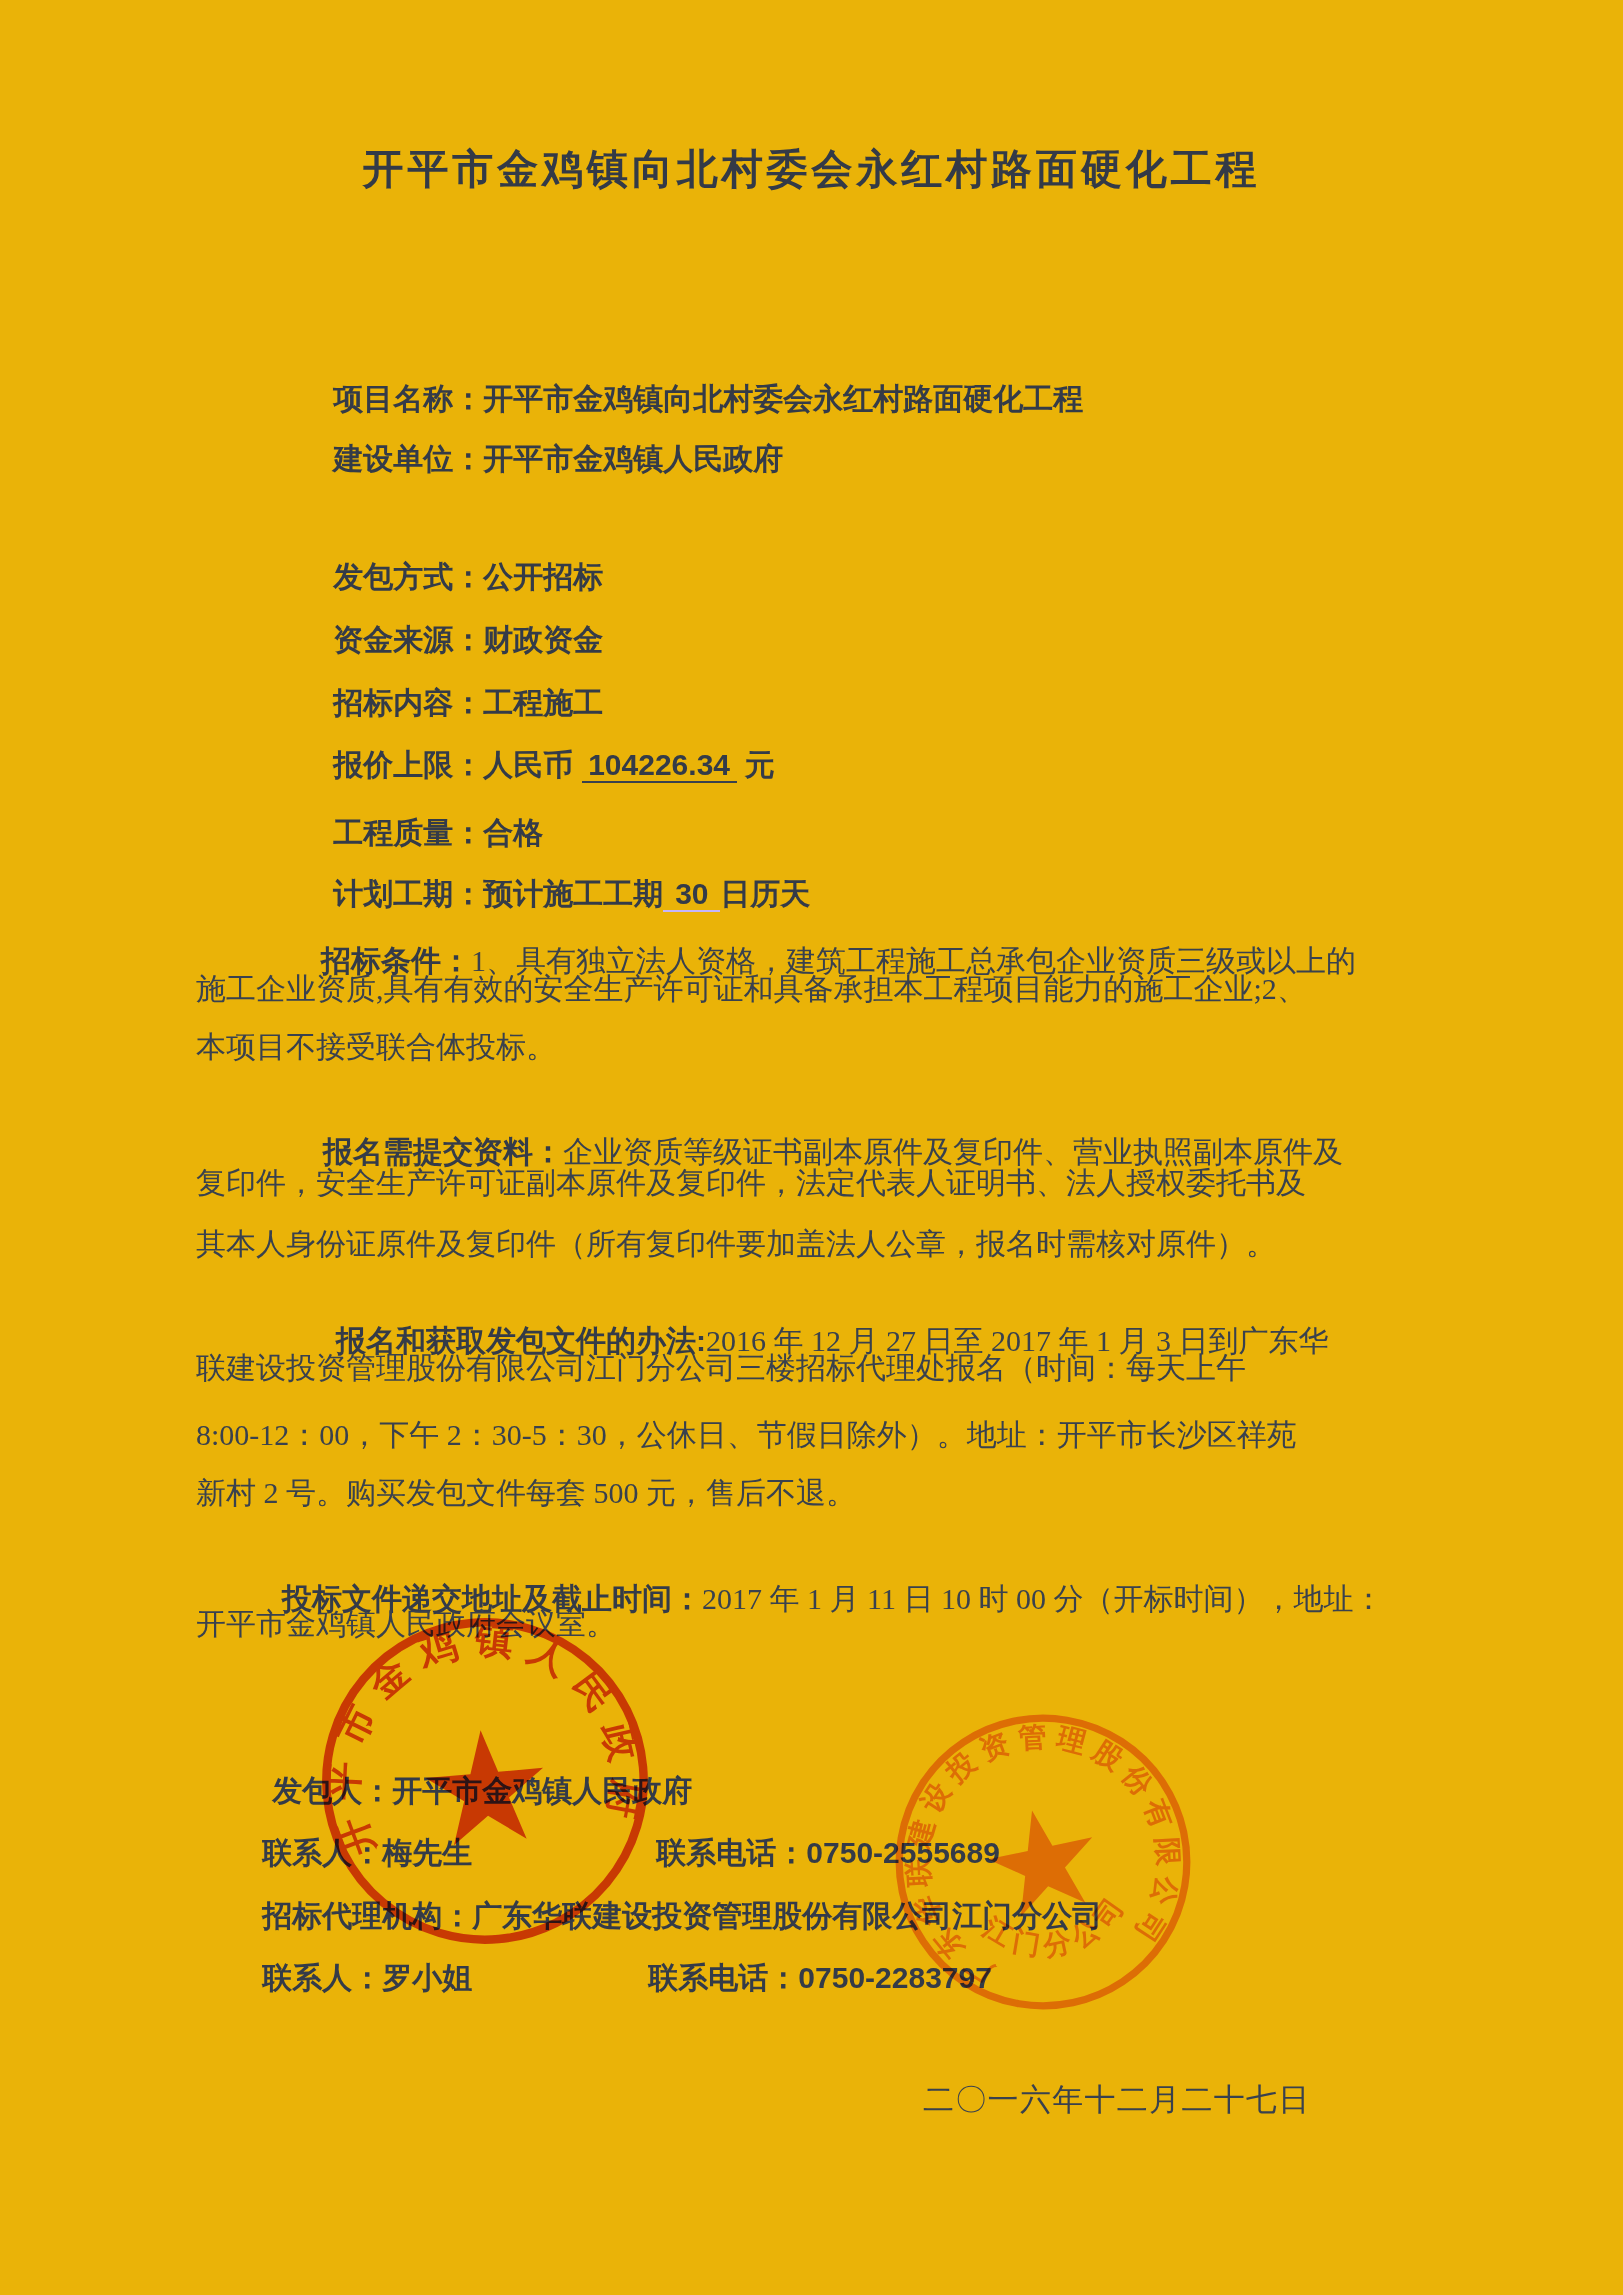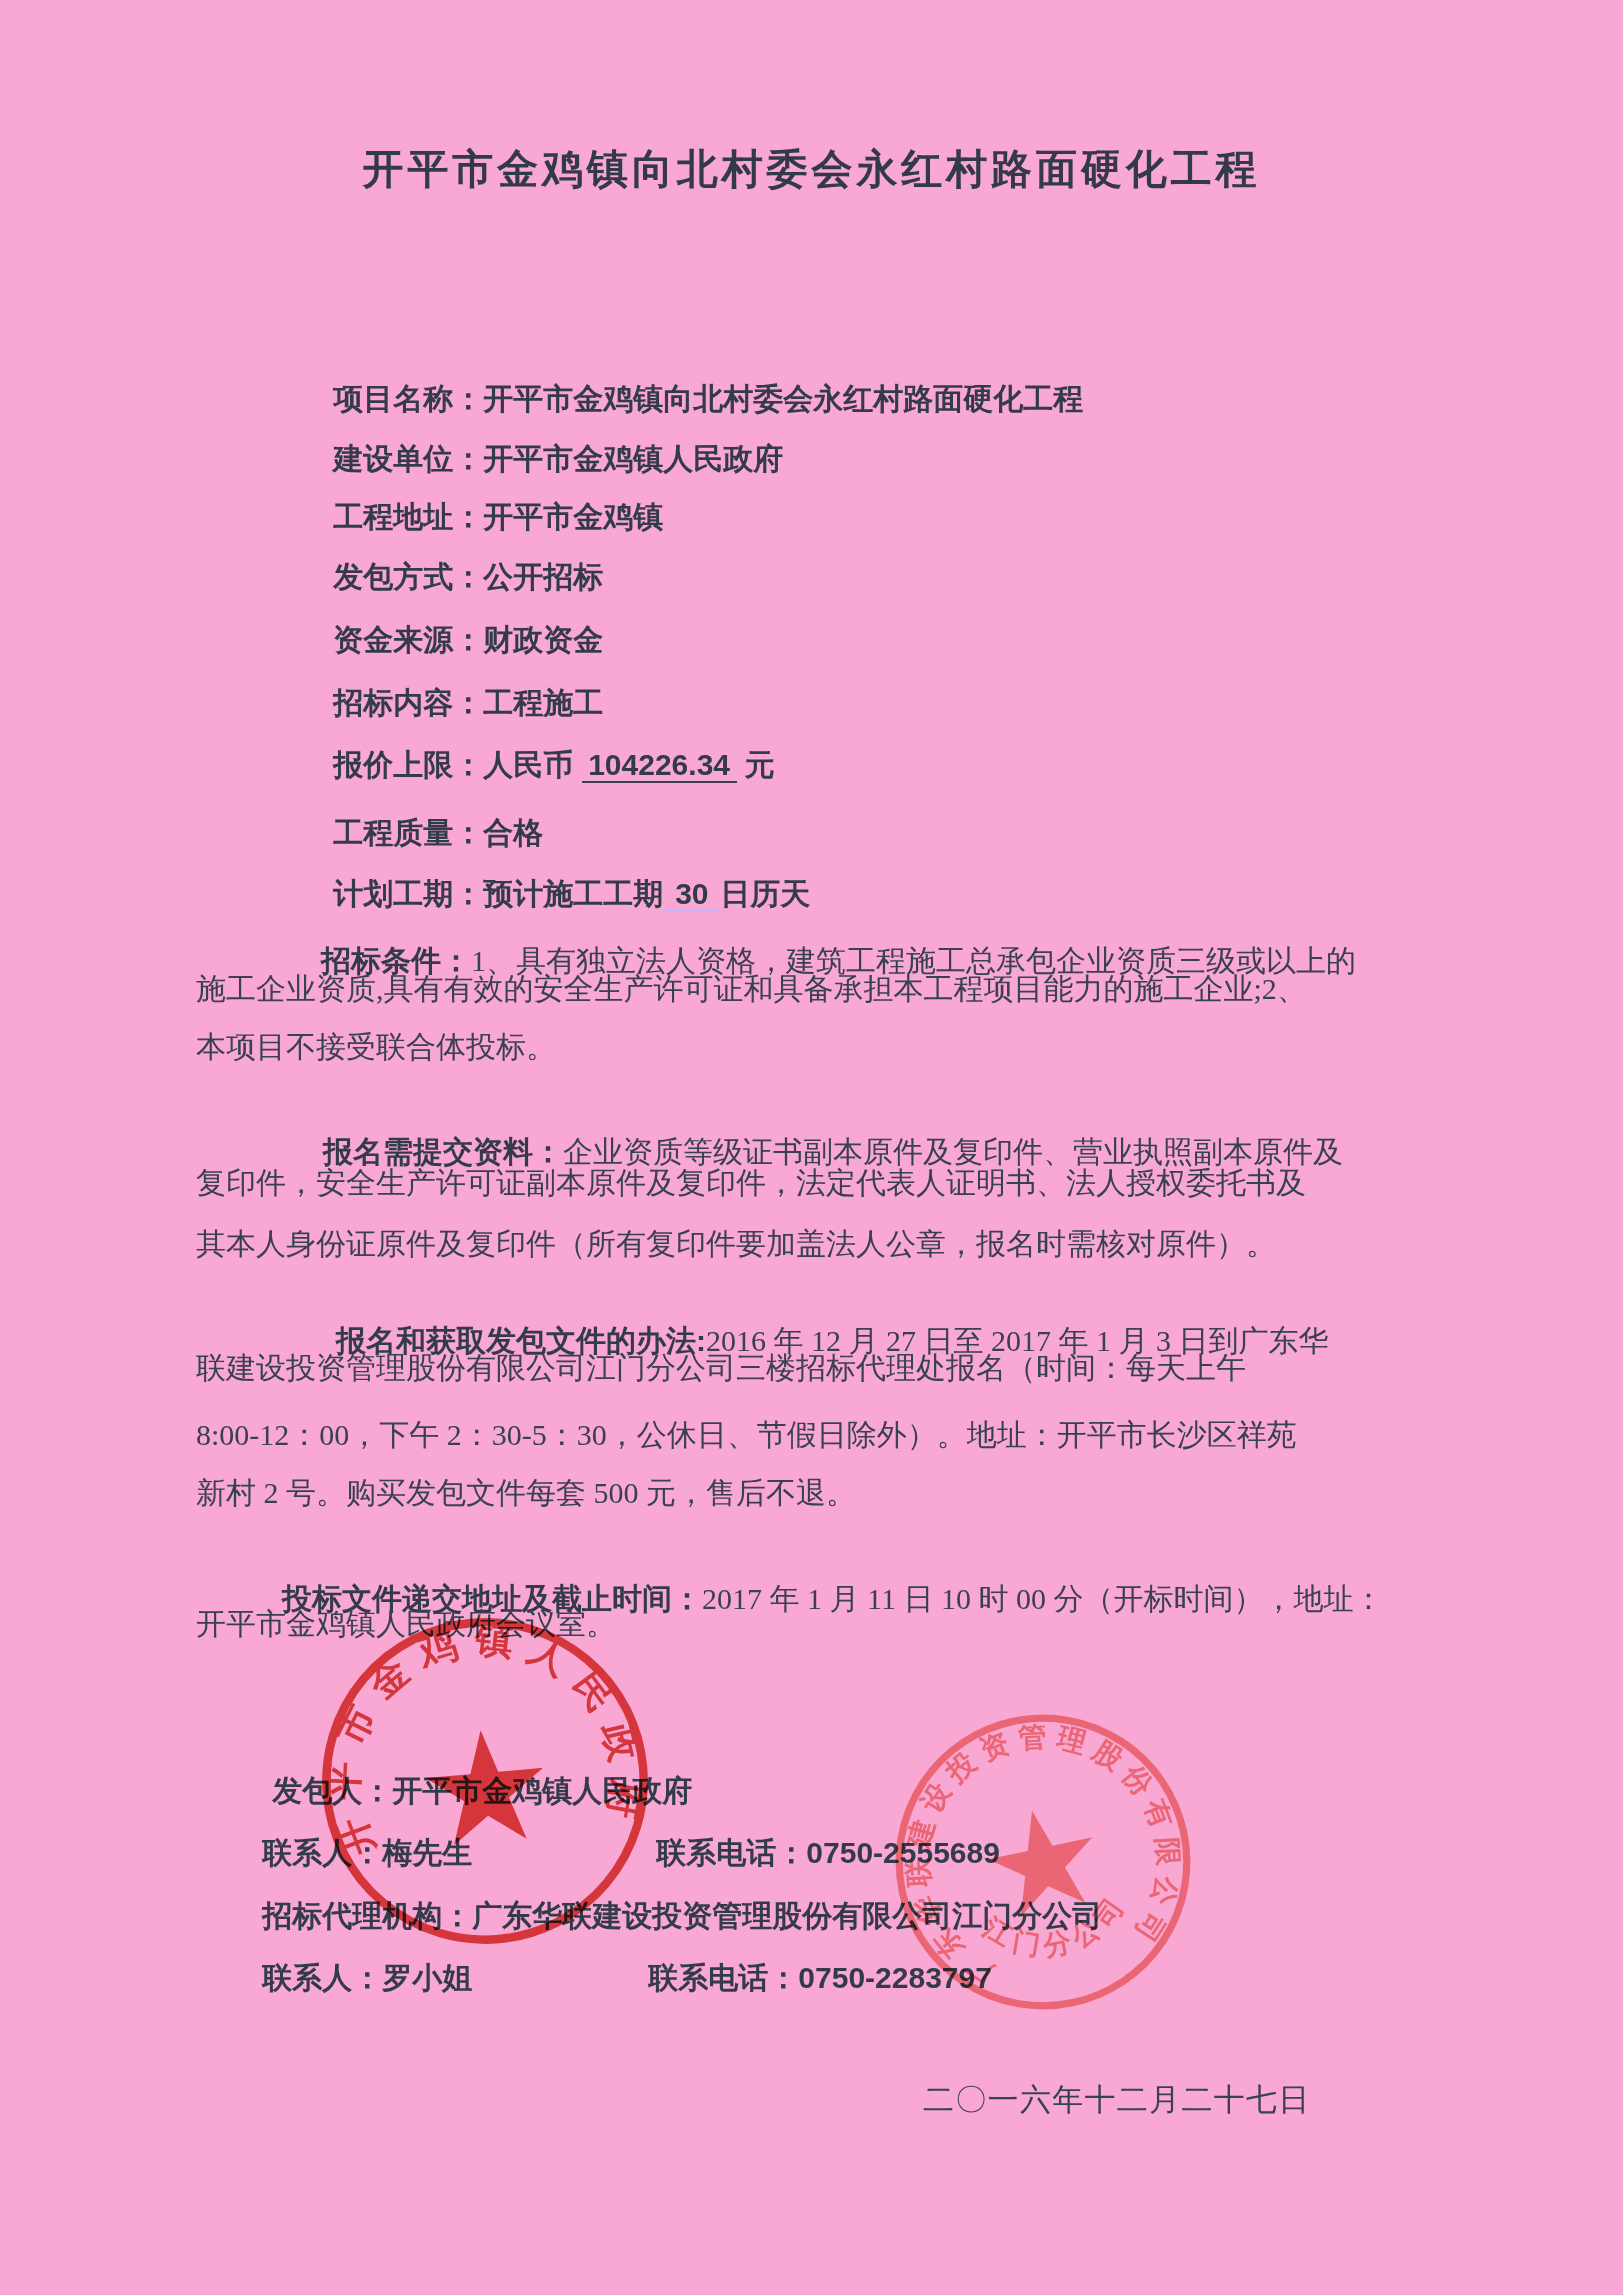--- a/index.html
+++ b/index.html
@@ -1,17 +1,17 @@
 <!DOCTYPE html>
 <html style="font-size:10.5px"><head>
 <meta charset="utf-8">
 <style>
   html,body{margin:0;padding:0;background:#ffffff;}
   .page{
-    position:relative;width:1623px;height:2295px;background:#f9a8d4;overflow:hidden;
+    position:relative;width:1623px;height:2295px;background:#eab308;overflow:hidden;
     font-family:"Liberation Serif","DejaVu Serif",serif;color:#39414e;
   }
   .title-block{position:absolute;top:139px;left:0;width:1623px;text-align:center;
     font-family:"Liberation Sans","DejaVu Sans",sans-serif;font-weight:700;color:#333a47;}
   .title-line{font-size:41px;line-height:60px;letter-spacing:3.9px;}
   .line{position:absolute;left:196px;width:1217px;font-size:30px;line-height:1.2;white-space:pre-wrap;}
   .info-row{left:300px;width:1126px;font-family:"Liberation Sans","DejaVu Sans",sans-serif;font-weight:700;color:#343b48;}
   .info-row .val{font-weight:700;}
   .lead{font-family:"Liberation Sans","DejaVu Sans",sans-serif;font-weight:700;color:#343b48;text-align:right;}
   .u{border-bottom:2px solid #39414e;padding:0 6.5px;}
@@ -32,23 +32,20 @@
 
   <div class="title-block">
     <div class="title-line">开平市金鸡镇向北村委会永红村路面硬化工程</div>
   </div>
 
   <div class="line info-row" style="top:345px">
     <span class="lbl">项目名称：</span><span class="val">开平市金鸡镇向北村委会永红村路面硬化工程</span>
   </div>
   <div class="line info-row" style="top:405px">
     <span class="lbl">建设单位：</span><span class="val">开平市金鸡镇人民政府</span>
-  </div>
-  <div class="line info-row" style="top:463px">
-    <span class="lbl">工程地址：</span><span class="val">开平市金鸡镇</span>
   </div>
   <div class="line info-row" style="top:523px">
     <span class="lbl">发包方式：</span><span class="val">公开招标</span>
   </div>
   <div class="line info-row" style="top:586px">
     <span class="lbl">资金来源：</span><span class="val">财政资金</span>
   </div>
   <div class="line info-row" style="top:649px">
     <span class="lbl">招标内容：</span><span class="val">工程施工</span>
   </div>

